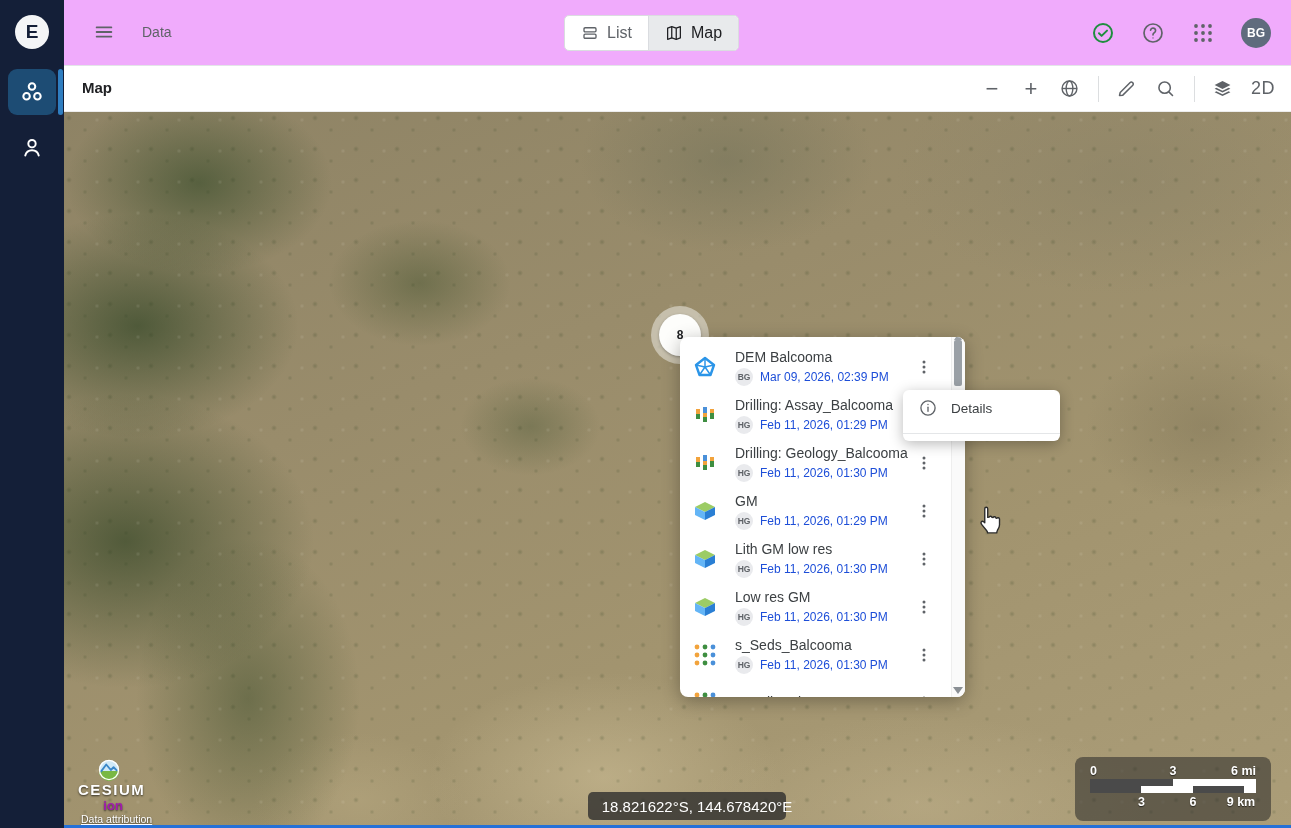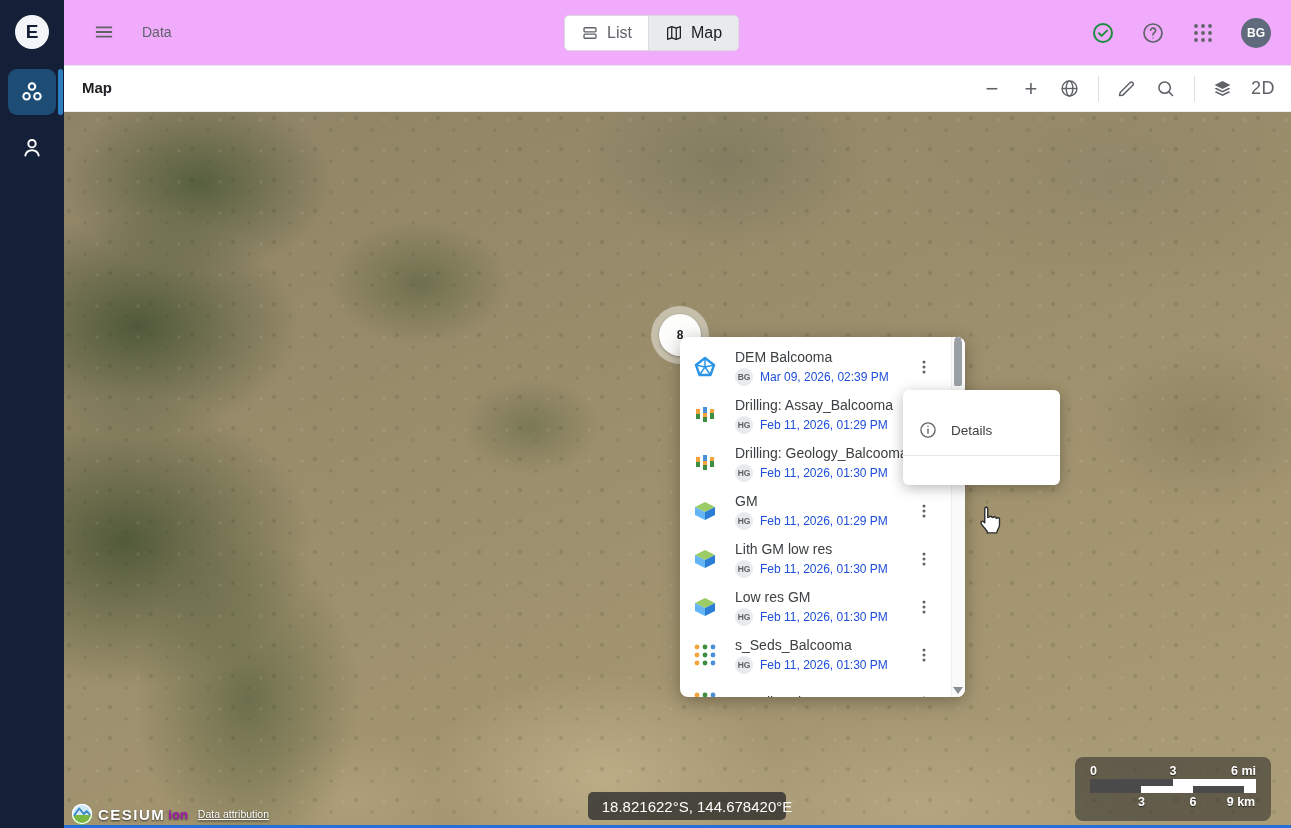--- a/index.html
+++ b/index.html
@@ -102,33 +102,33 @@
     border-left:1px solid #eee;cursor:pointer;}
   .sb-thumb{position:absolute;left:2px;top:3px;width:8px;height:46px;background:#9aa0a6;
     border-radius:2px;}
   .sb-thumb::before{content:"";position:absolute;left:0;top:-6px;border-left:4px solid transparent;
     border-right:4px solid transparent;border-bottom:6px solid #9aa0a6;}
   .sb-down{position:absolute;right:2px;bottom:3px;width:0;height:0;border-left:5px solid transparent;
     border-right:5px solid transparent;border-top:7px solid #8a8f94;}
 
   
   .ctx-menu{position:absolute;left:839px;top:279px;width:157px;background:#fff;border-radius:6px;
-    box-shadow:0 3px 14px rgba(0,0,0,.28);z-index:15;padding:22px 0;}
+    box-shadow:0 3px 14px rgba(0,0,0,.28);z-index:15;padding:0 0;}
   .menu-item{display:flex;align-items:center;height:36px;padding:0 14px 0 15px;gap:13px;
     font-size:13.5px;color:#3c4043;cursor:pointer;white-space:nowrap;}
   .menu-item svg{width:20px;height:20px;flex:0 0 20px;}
   .menu-sep{height:1px;background:#e4e6e8;margin:7px 0;}
   .menu-item.hovered{background:#f1f3f4;height:38px;}
 
   
   .hand-cursor{position:absolute;left:908px;top:393px;width:34px;height:34px;z-index:40;pointer-events:none;}
 
   
   .attribution{position:absolute;left:7px;bottom:3px;display:flex;align-items:center;z-index:8;
-    text-shadow:0 1px 2px rgba(0,0,0,.7);}
+    text-shadow:0 1px 2px rgba(0,0,0,.7);flex-direction:column;}
   .cesium-logo{width:22px;height:22px;margin-right:5px;}
   .cesium-brand{font-size:15px;font-weight:800;letter-spacing:1.5px;color:#fff;}
   .cesium-ion{font-size:13px;font-weight:bold;color:#a21caf;margin-left:3px;}
   .attr-link{margin-left:10px;font-size:10.5px;color:#fff;text-decoration:underline;cursor:pointer;}
 
   .coords{position:absolute;left:524px;top:681px;width:178px;height:28px;border-radius:5px;
     background:rgba(44,44,44,.78);color:#fff;font-size:15px;display:flex;align-items:center;
     justify-content:center;z-index:8;white-space:nowrap;padding-left:20px;}
 
   .scalebar{position:absolute;left:1011px;top:646px;width:196px;height:64px;border-radius:8px;

